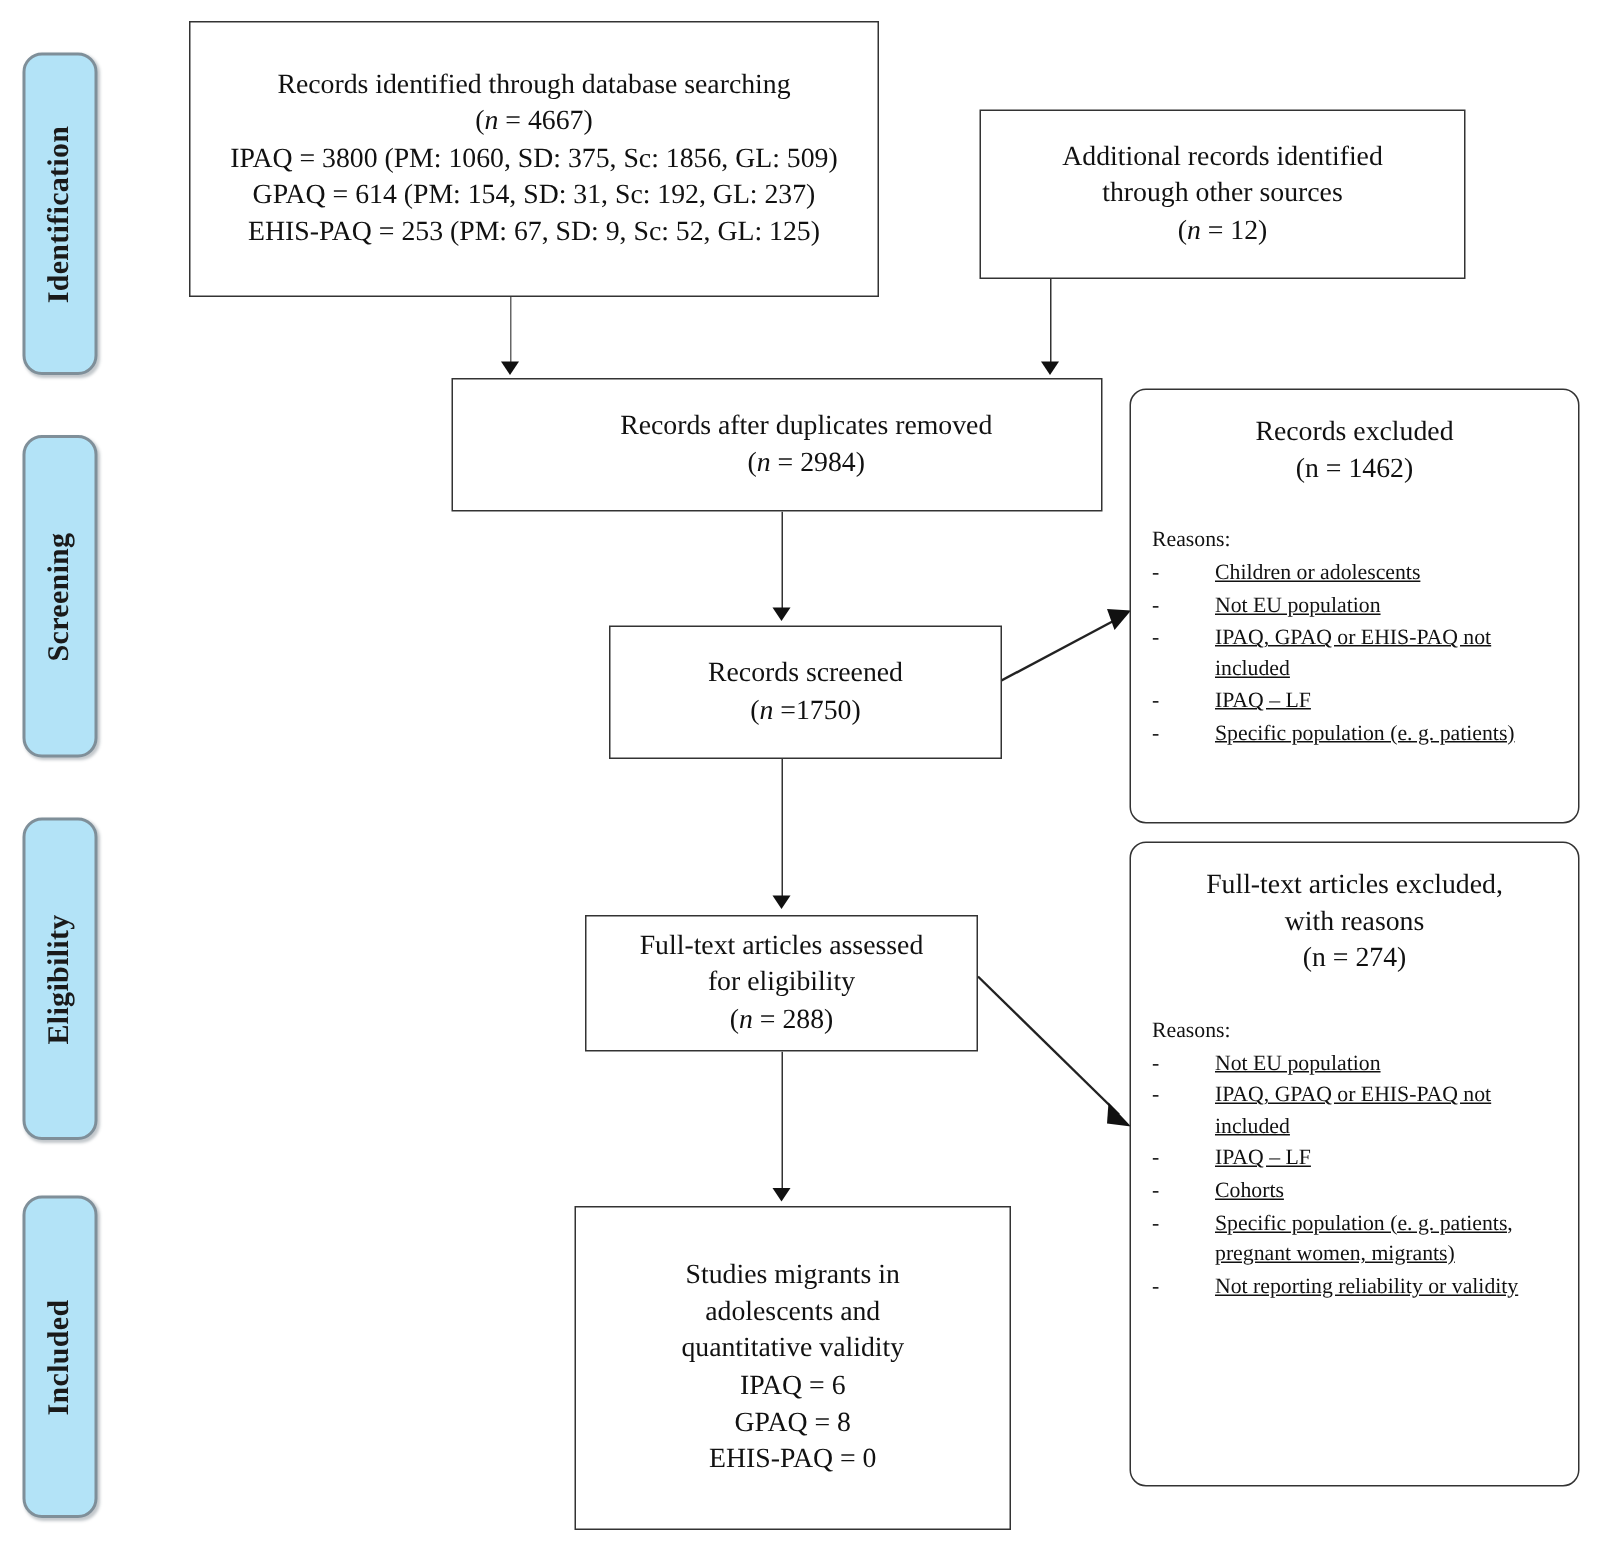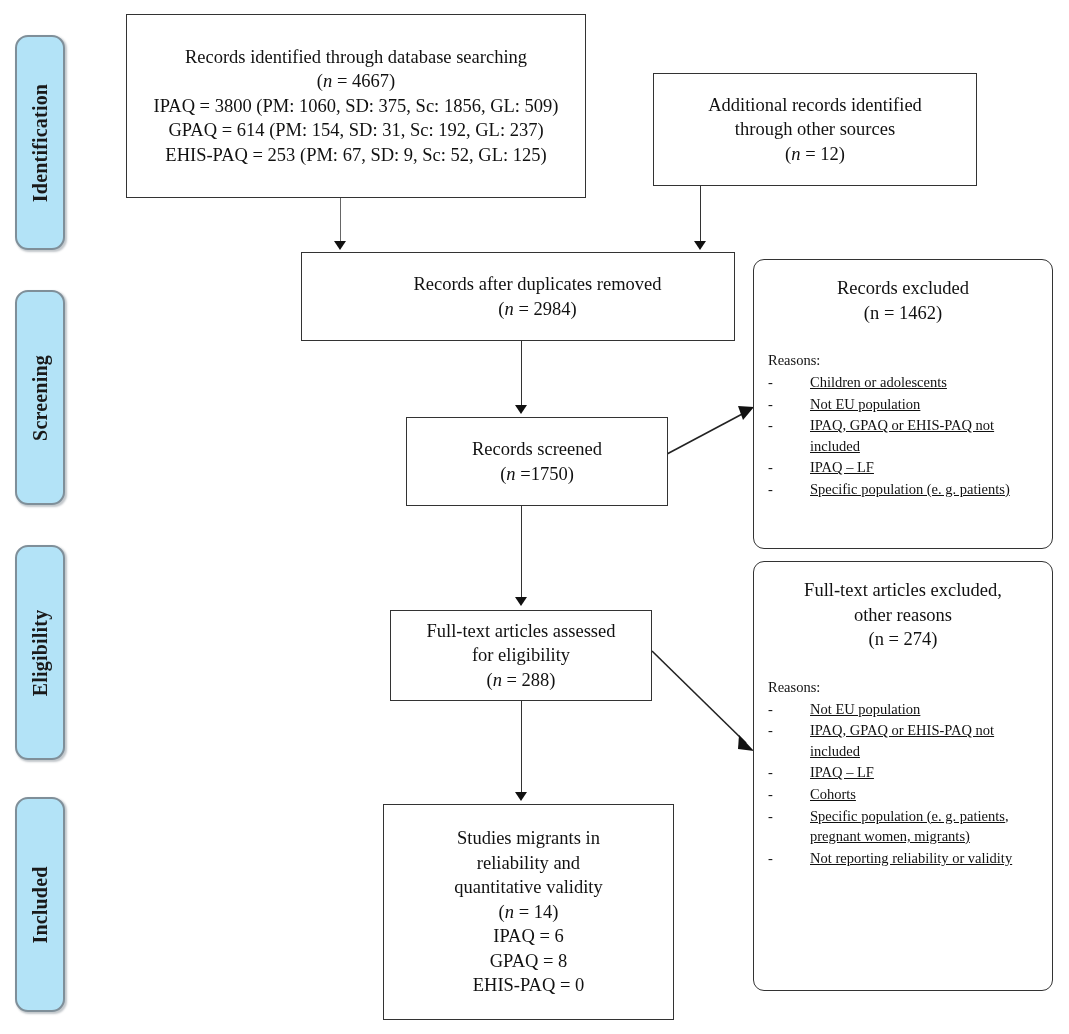--- a/index.html
+++ b/index.html
@@ -198,23 +198,22 @@
     <div class="box-center">
       <div>Full-text articles assessed</div>
       <div>for eligibility</div>
       <div><span>(</span><span class="ital-n">n</span><span> = 288)</span></div>
     </div>
   </div>
 
   <div class="flow-box" style="left:383px; top:804px; width:291px; height:216px;">
     <div class="box-center">
       <div>Studies migrants in</div>
-      <div>reliability and</div>
+      <div>adolescents and</div>
       <div>quantitative validity</div>
-      <div><span>(</span><span class="ital-n">n</span><span> = 14)</span></div>
       <div>IPAQ = 6</div>
       <div>GPAQ = 8</div>
       <div>EHIS-PAQ = 0</div>
     </div>
   </div>
 
   <div class="flow-box excl-box" style="left:753px; top:259px; width:300px; height:290px;">
     <div class="excl-title">
       <div>Records excluded</div>
       <div><span>(</span><span class="ital-n">n</span><span> = 1462)</span></div>
@@ -225,21 +224,21 @@
       <li>Not EU population</li>
       <li>IPAQ, GPAQ or EHIS-PAQ not included</li>
       <li>IPAQ – LF</li>
       <li>Specific population (e. g. patients)</li>
     </ul>
   </div>
 
   <div class="flow-box excl-box" style="left:753px; top:561px; width:300px; height:430px;">
     <div class="excl-title">
       <div>Full-text articles excluded,</div>
-      <div>other reasons</div>
+      <div>with reasons</div>
       <div><span>(</span><span class="ital-n">n</span><span> = 274)</span></div>
     </div>
     <div class="reasons-head" style="margin-top:26px;">Reasons:</div>
     <ul class="reasons">
       <li>Not EU population</li>
       <li>IPAQ, GPAQ or EHIS-PAQ not included</li>
       <li>IPAQ – LF</li>
       <li>Cohorts</li>
       <li>Specific population (e. g. patients, pregnant women, migrants)</li>
       <li>Not reporting reliability or validity</li>

